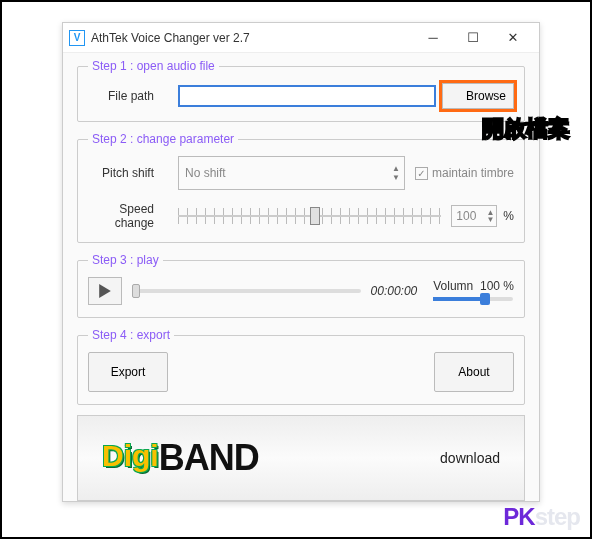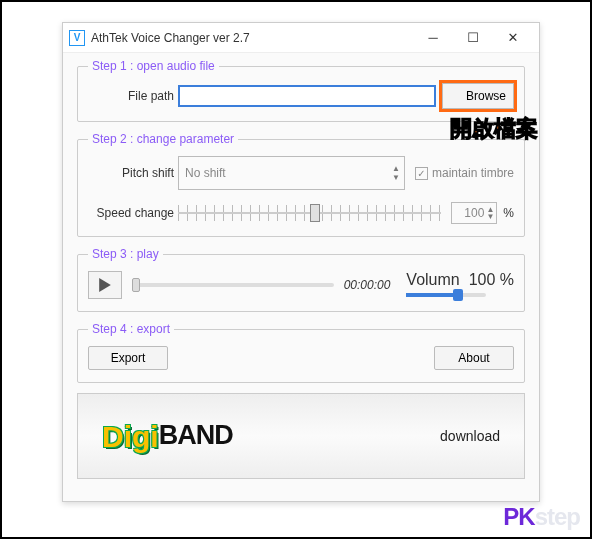--- a/index.html
+++ b/index.html
@@ -56,21 +56,21 @@
     }
     .content { padding: 6px 14px; }
     fieldset {
       border: 1px solid #ccc;
       border-radius: 2px;
       margin-bottom: 10px;
       padding: 10px 10px 12px 10px;
     }
     legend { font-size: 12px; padding: 0 4px; color: #8b5cf6; }
     .row { display: flex; align-items: center; }
-    .label { width: 90px; text-align: right; padding-right: 4px; font-size: 12px; }
+    .label { width: 90px; text-align: right; padding-right: 24px; font-size: 12px; }
     .textfield {
       flex: 1;
       height: 22px;
       border: 2px solid #3b7edb;
       background: #fff;
     }
     .browse-btn {
       width: 72px;
       height: 26px;
       margin-left: 6px;
@@ -78,24 +78,24 @@
       border: 1px solid #bbb;
       font-size: 12px;
       cursor: pointer;
     }
     .browse-highlight {
       outline: 3px solid #ff6a13;
       padding-left: 16px;
     }
     .annotation {
       position: absolute;
-      right: 52px;
+      right: 20px;
       top: 112px;
       font-size: 22px;
-      font-weight: 400;
+      font-weight: 700;
       color: #ff6a13;
       -webkit-text-stroke: 2px #000;
     }
     .dropdown {
       height: 22px;
       border: 1px solid #bbb;
       background: #fafafa;
       display: flex;
       align-items: center;
       padding: 16px 6px;
@@ -119,72 +119,72 @@
       position: relative;
       flex: 1;
     }
     .slider-track::before {
       content:""; position:absolute; left:0; right:0; top:50%; height:2px; background:#ccc; transform:translateY(-1px);
     }
     .slider-thumb {
       position:absolute; top:2px; width:10px; height:18px; background:#e0e0e0; border:1px solid #888;
     }
     .speed-val {
-      width: 46px; height: 22px; margin-left: 10px; border:1px solid #bbb; background:#fafafa; display:flex; align-items:center; padding:0 12px; color:#888; position:relative; font-size:12px;
+      width: 46px; height: 22px; margin-left: 10px; border:1px solid #bbb; background:#fafafa; display:flex; align-items:center; padding:0 4px; color:#888; position:relative; font-size:12px;
     }
     .speed-val .arrows { position:absolute; right:2px; font-size:8px; color:#777; line-height:7px; }
     .play-btn {
       width: 34px; height: 28px; border:1px solid #bbb; background:#f4f4f4; display:inline-flex; align-items:center; justify-content:center; cursor:pointer;
     }
     .play-btn svg { width:12px; height:14px; }
     .progress-track {
       flex:1; height:14px; margin-left:10px; position:relative;
     }
     .progress-track::before {
       content:""; position:absolute; top:50%; left:0; right:0; height:4px; background:#ddd; border-radius:2px; transform:translateY(-2px);
     }
     .progress-thumb {
       position:absolute; top:0; width:8px; height:14px; background:#ddd; border:1px solid #aaa; border-radius:2px;
     }
     .time { margin-left: 10px; font-size: 12px; color:#333;font-style:italic; }
     .volume-col { margin-left: 16px; text-align: left; }
-    .volume-label { font-size: 16px; margin-bottom: 2px; }
+    .volume-label { font-size: 12px; margin-bottom: 2px; }
     .volume-track {
       width: 80px; height: 8px; position: relative;
     }
     .volume-track::before {
       content:""; position:absolute; top:50%; left:0; right:0; height:4px; background:#ddd; border-radius:2px; transform:translateY(-2px);
     }
     .volume-fill {
       position:absolute; top:50%; left:0; height:4px; background:#3b7edb; transform:translateY(-2px);
     }
     .volume-thumb {
       position:absolute; top:-2px; width:10px; height:12px; background:#3b7edb; border-radius:2px;
     }
     .std-btn {
-      min-width: 80px; height:24px; padding:0 14px; border:1px solid #bbb; background:#f4f4f4; font-size:12px; cursor:pointer; border-radius:2px;
+      min-width: 80px; height:40px; padding:0 14px; border:1px solid #bbb; background:#f4f4f4; font-size:12px; cursor:pointer; border-radius:2px;
     }
     .step4-row { display:flex; justify-content:space-between; }
     .banner {
       height: 86px;
       margin: 4px 0 0 0;
       border:1px solid #ccc;
       background: linear-gradient(#eee,#fbfbfb 50%,#eee);
       display:flex; align-items:center; justify-content:space-between; padding:0 24px;
     }
     .logo { display:flex; line-height:0.9; }
     .logo-digi {
       font-size: 30px; font-weight: 900; font-family: "Arial Black", Arial, sans-serif;
       color: #f9c000;
       text-shadow:
         -1px -1px 0 #0ba84f, 1px -1px 0 #0ba84f, -1px 1px 0 #0ba84f, 1px 1px 0 #0ba84f,
         2px 2px 0 #086a32;
     }
     .logo-band {
-      font-size: 27px; font-weight: 900; font-family: "Arial Black", Arial, sans-serif;
+      font-size: 36px; font-weight: 900; font-family: "Arial Black", Arial, sans-serif;
       letter-spacing:-1px;
       color: #111;
     }
     .download-txt { font-size: 14px; font-weight: normal; color: #222; }
     .watermark {
       position:absolute; right:10px; bottom:6px; font-size:24px; font-weight:800; letter-spacing:-1px;
       color:#e5e7ee;
     }
     .watermark .pk { color:#6d28d9; }
   </style>

